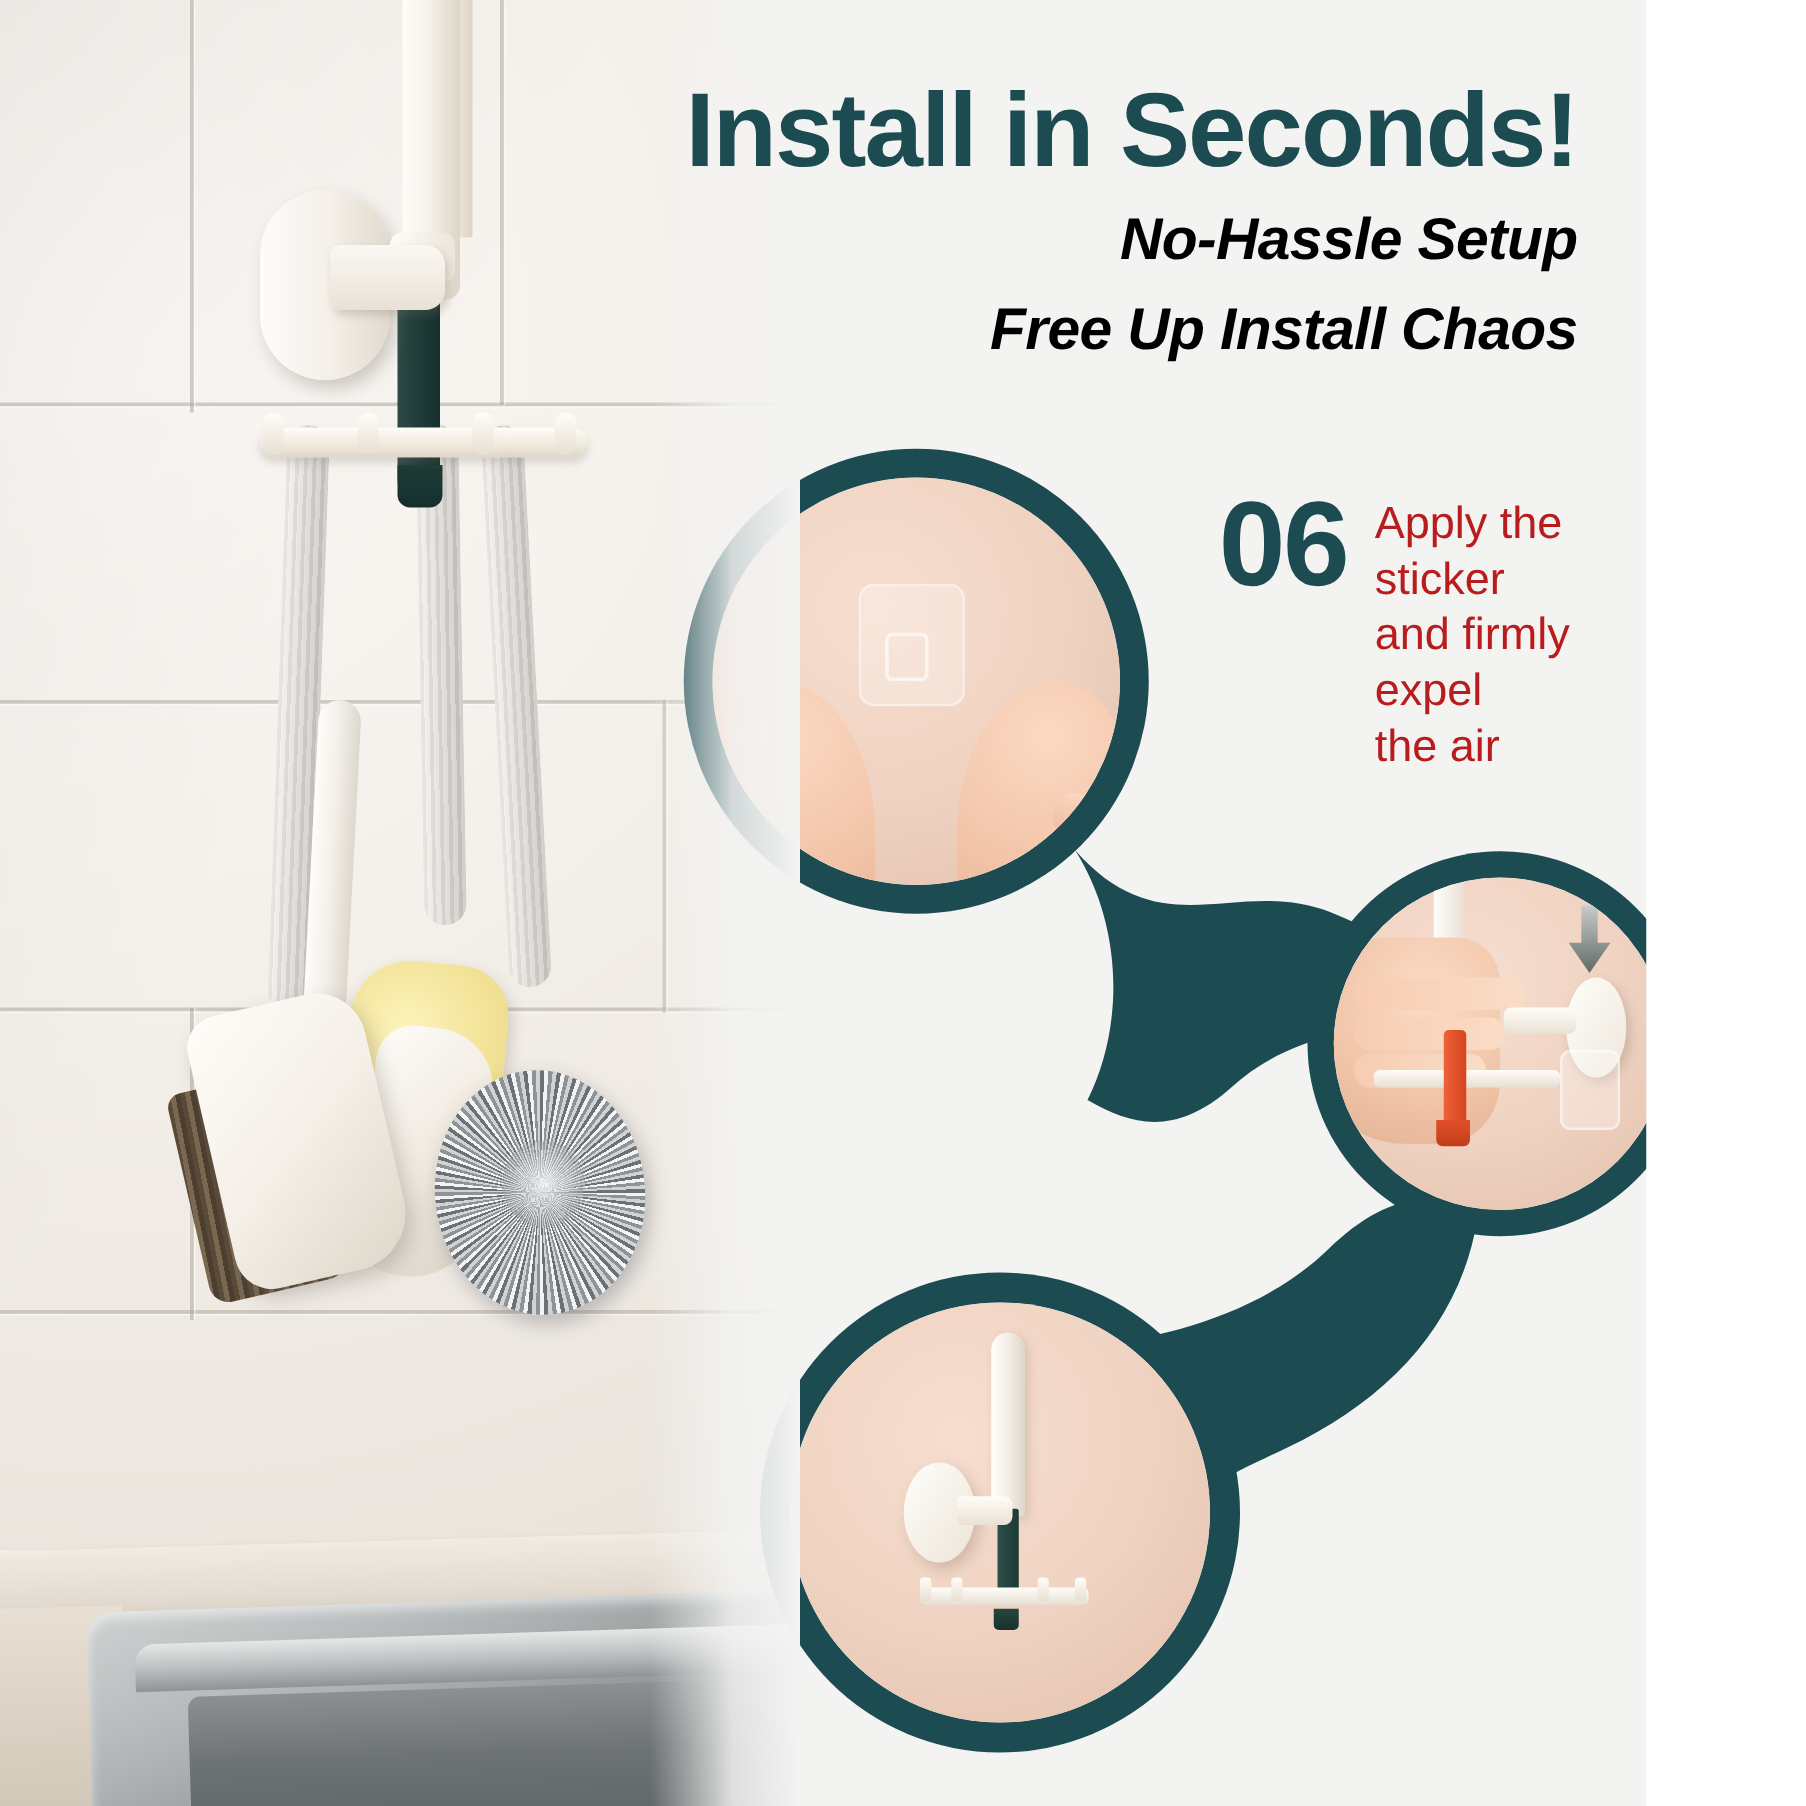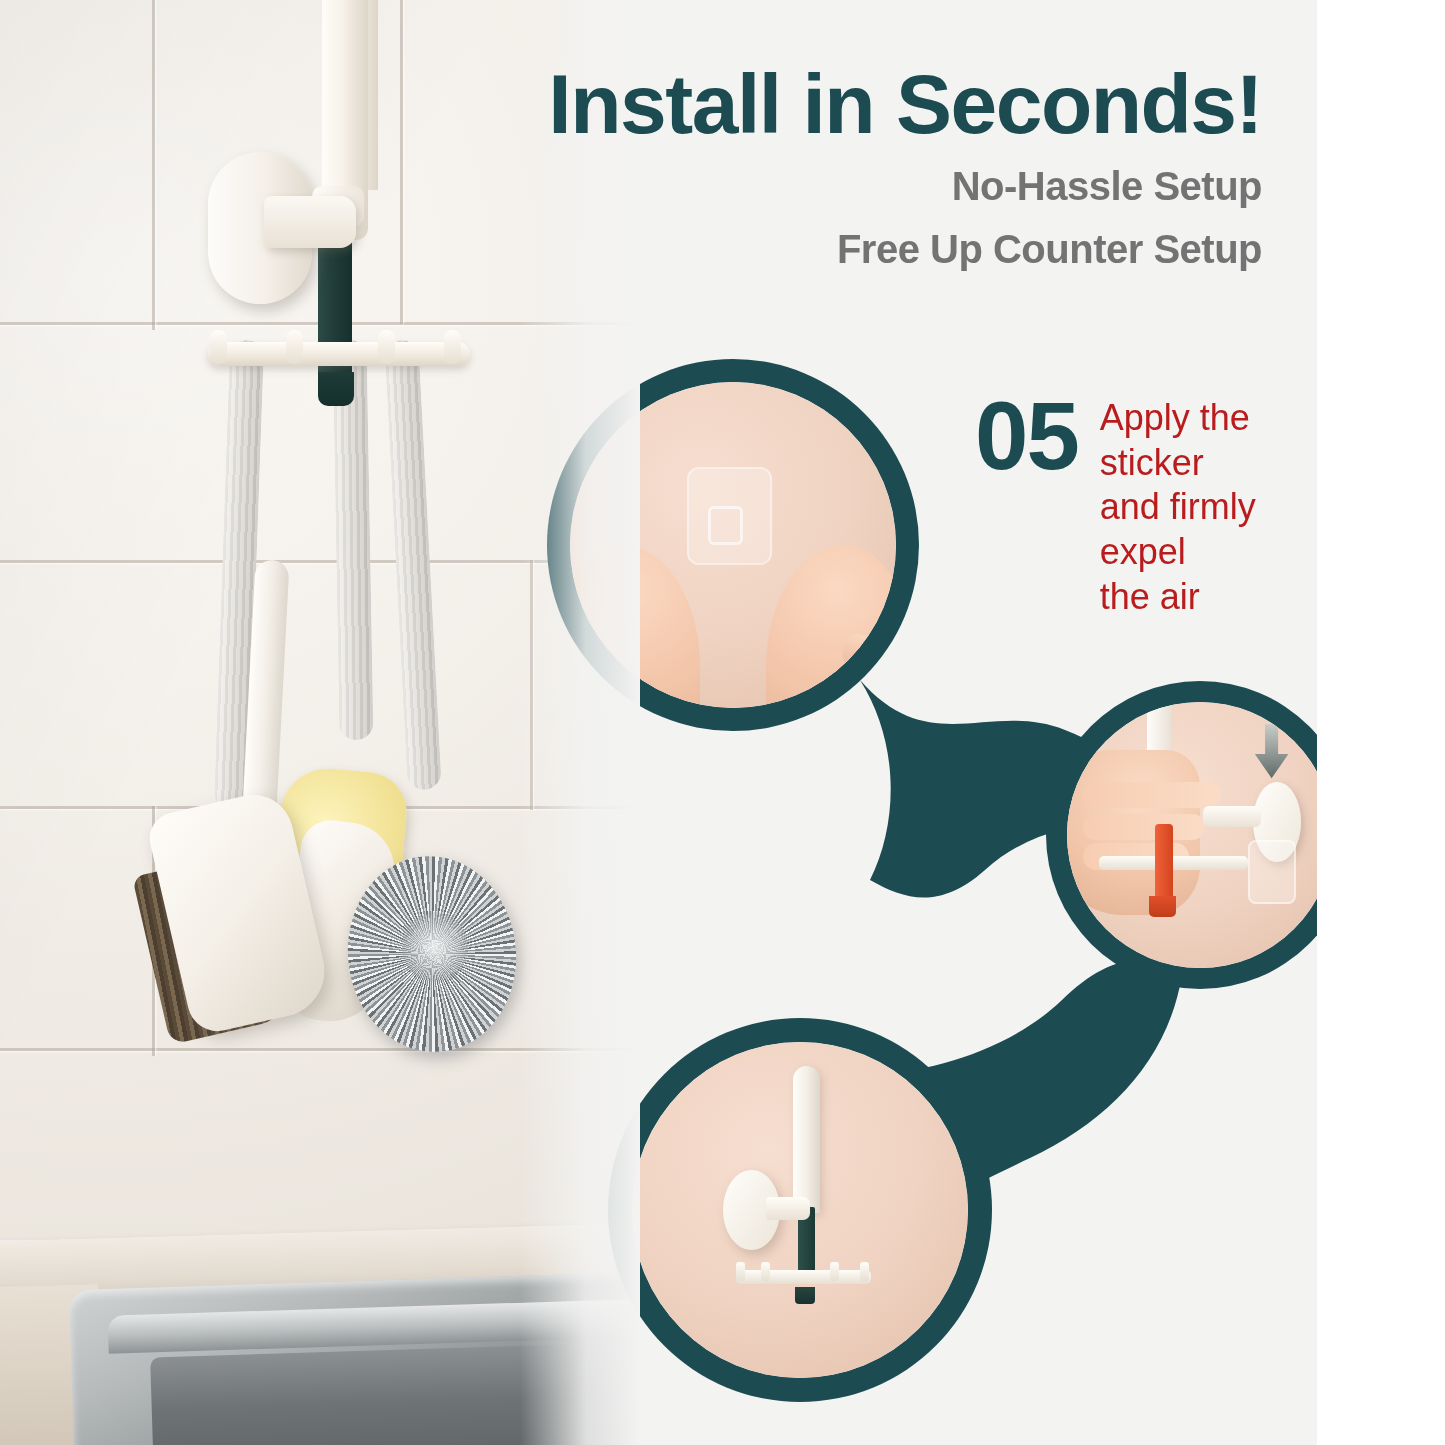--- a/index.html
+++ b/index.html
@@ -376,26 +376,27 @@
     margin: 0;
     font-size: 84px;
     font-weight: bold;
     letter-spacing: -1.5px;
     color: #1d4b52;
     line-height: 1.05;
     white-space: nowrap;
   }
   .subtitle {
     margin: 14px 0 0 0;
-    font-size: 40px;
+    font-size: 47px;
     font-weight: bold;
-    color: #737373;
+    color: #000000;
     line-height: 1.22;
     letter-spacing: -0.5px;
     white-space: nowrap;
+    font-style: italic;
   }
 
   .step { position: absolute; display: flex; align-items: flex-start; z-index: 50; }
   .step-num {
     font-size: 96px;
     font-weight: bold;
     color: #1d4b52;
     line-height: .92;
     letter-spacing: -2px;
   }
@@ -542,25 +543,25 @@
       <div class="b3-hook" style="left:38.5%"></div>
       <div class="b3-hook" style="left:59%"></div>
       <div class="b3-hook" style="left:68%"></div>
       <div class="b3-foot"></div>
     </div>
   </div>
 
   <div class="title-block">
     <h1 class="title">Install in Seconds!</h1>
     <p class="subtitle">No-Hassle Setup</p>
-    <p class="subtitle">Free Up Counter Setup</p>
+    <p class="subtitle">Free Up Install Chaos</p>
   </div>
 
   <div class="step" id="step-1">
-    <span class="step-num">05</span>
+    <span class="step-num">06</span>
     <span class="step-text">Apply the sticker
 and firmly expel
 the air</span>
   </div>
 
 
 
 </div>
 
 </body></html>

